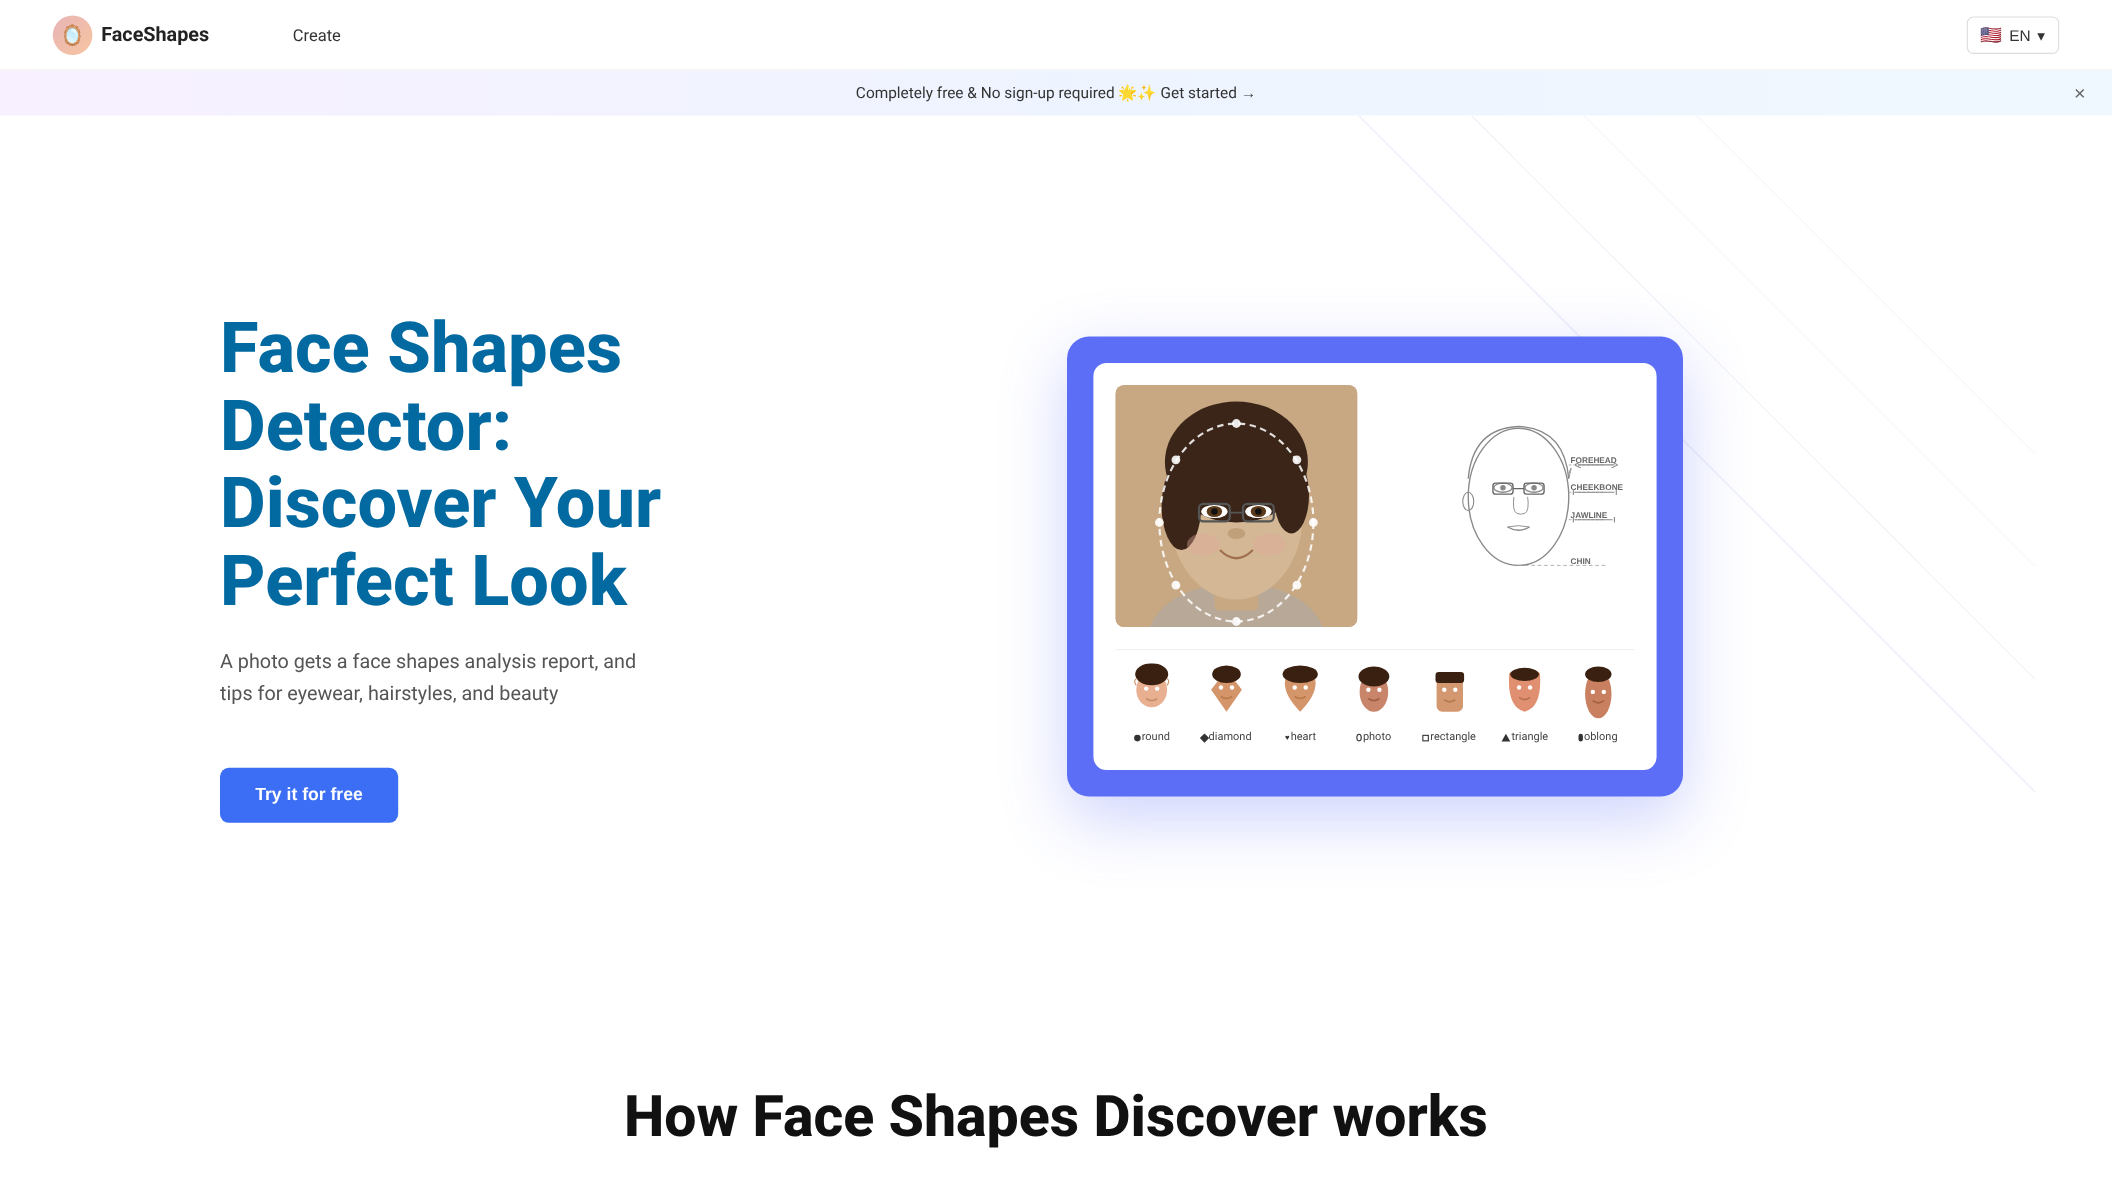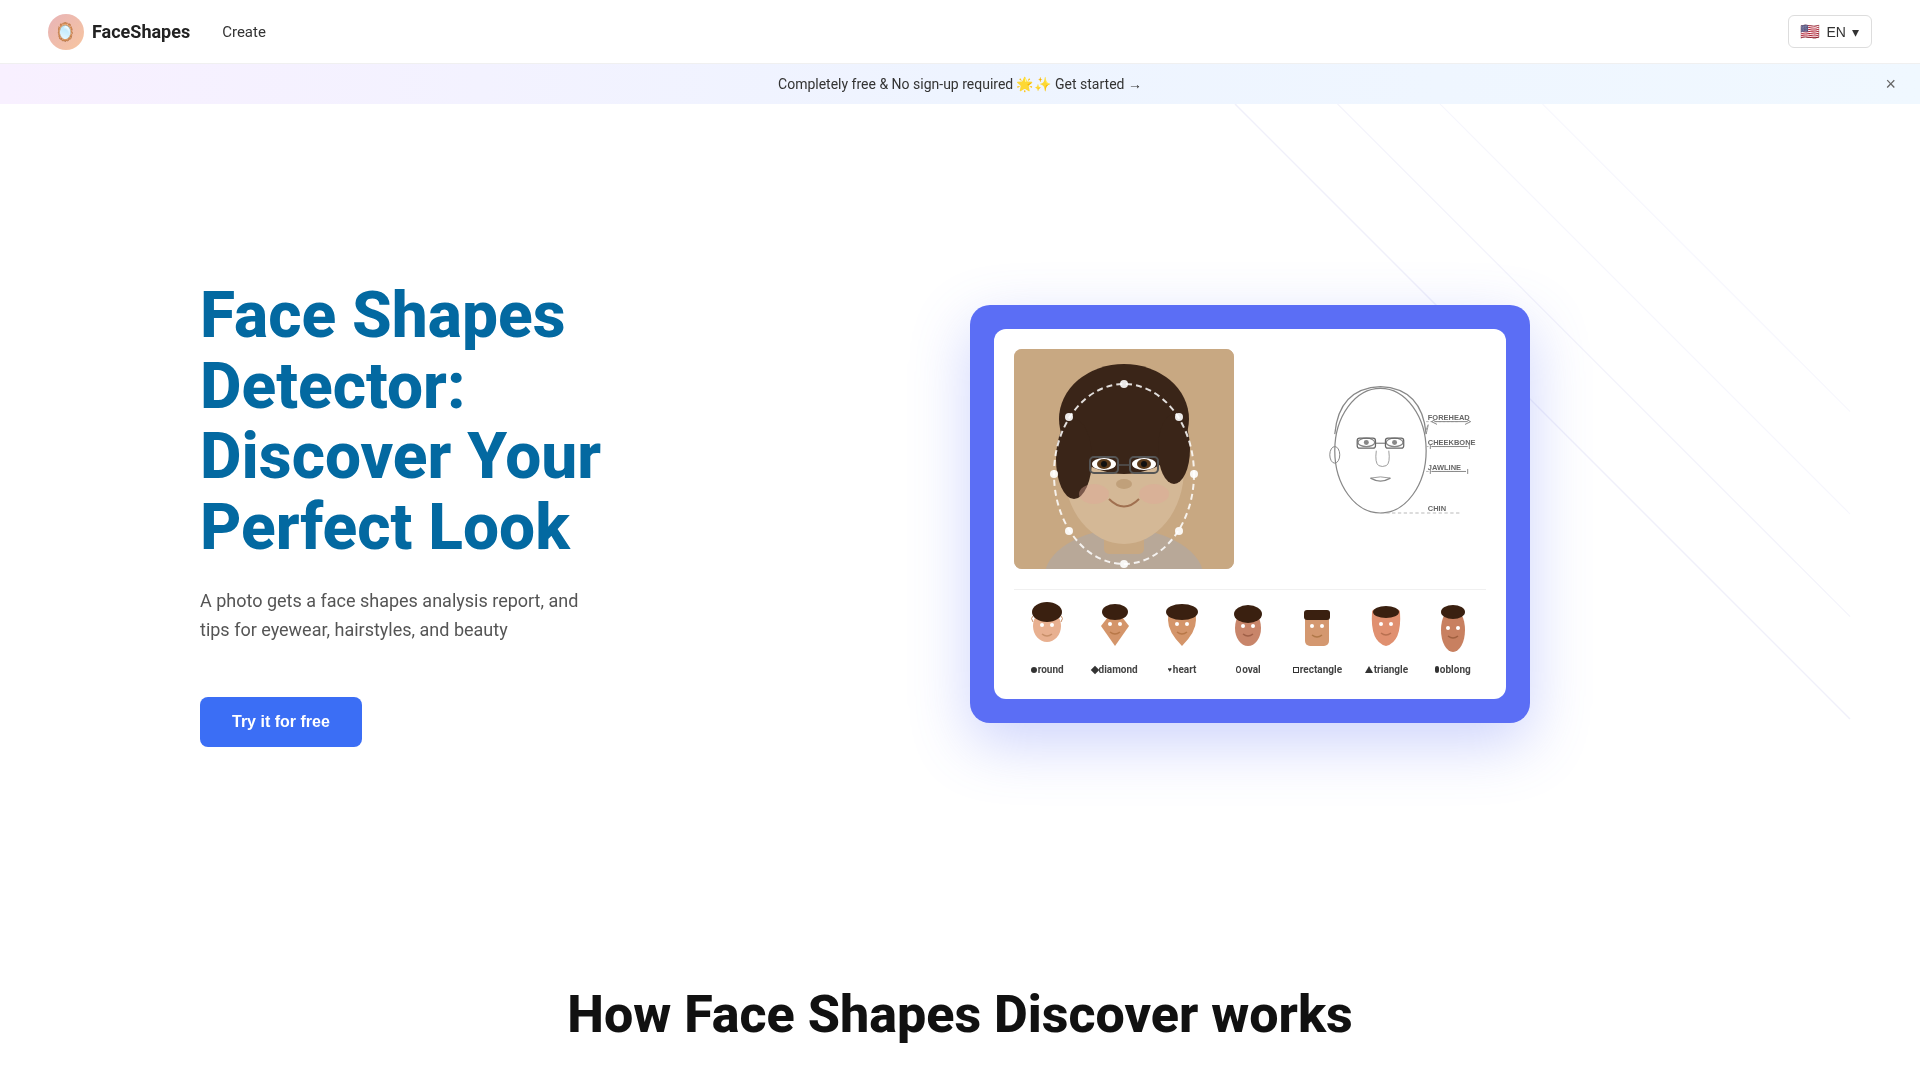--- a/index.html
+++ b/index.html
@@ -39,20 +39,21 @@
       font-size: 18px;
     }
     .nav-logo-text {
       font-weight: 700;
       font-size: 18px;
       color: #222;
     }
     .nav-links {
       display: flex;
       gap: 24px;
+      margin-left: 44px;
     }
     .nav-link {
       font-size: 15px;
       color: #333;
       text-decoration: none;
       cursor: pointer;
     }
     .nav-right {
       margin-left: auto;
       display: flex;
@@ -205,21 +206,20 @@
       flex-direction: column;
       align-items: center;
       gap: 6px;
     }
     .face-shape-label {
       font-size: 10px;
       color: #444;
       display: flex;
       align-items: center;
       gap: 1px;
-      font-weight: bold;
     }
     .shape-dot {
       width: 6px;
       height: 6px;
       border-radius: 50%;
       background: #333;
       flex-shrink: 0;
     }
     .shape-diamond { width: 6px; height: 6px; background: #333; transform: rotate(45deg); flex-shrink: 0; }
     .shape-heart { font-size: 7px; color: #333; }
@@ -444,21 +444,21 @@
           <div class="face-shape-item">
             <svg width="44" height="56" viewBox="0 0 44 56">
               <ellipse cx="22" cy="26" rx="13" ry="18" fill="#c8856a"></ellipse>
               <ellipse cx="22" cy="12" rx="14" ry="9" fill="#3a2010"></ellipse>
               <circle cx="17" cy="24" r="2" fill="#fff"></circle>
               <circle cx="27" cy="24" r="2" fill="#fff"></circle>
               <path d="M17 32 Q22 36 27 32" fill="none" stroke="#a06048" stroke-width="1.5"></path>
             </svg>
             <div class="face-shape-label">
               <div class="shape-oval"></div>
-              <span>oval</span>
+              <span>photo</span>
             </div>
           </div>
 
           <div class="face-shape-item">
             <svg width="44" height="56" viewBox="0 0 44 56">
               <rect x="10" y="8" width="24" height="36" rx="5" fill="#d49870"></rect>
               <rect x="9" y="8" width="26" height="10" rx="3" fill="#3a2010"></rect>
               <circle cx="17" cy="24" r="2" fill="#fff"></circle>
               <circle cx="27" cy="24" r="2" fill="#fff"></circle>
               <path d="M17 33 Q22 37 27 33" fill="none" stroke="#b07848" stroke-width="1.5"></path>

